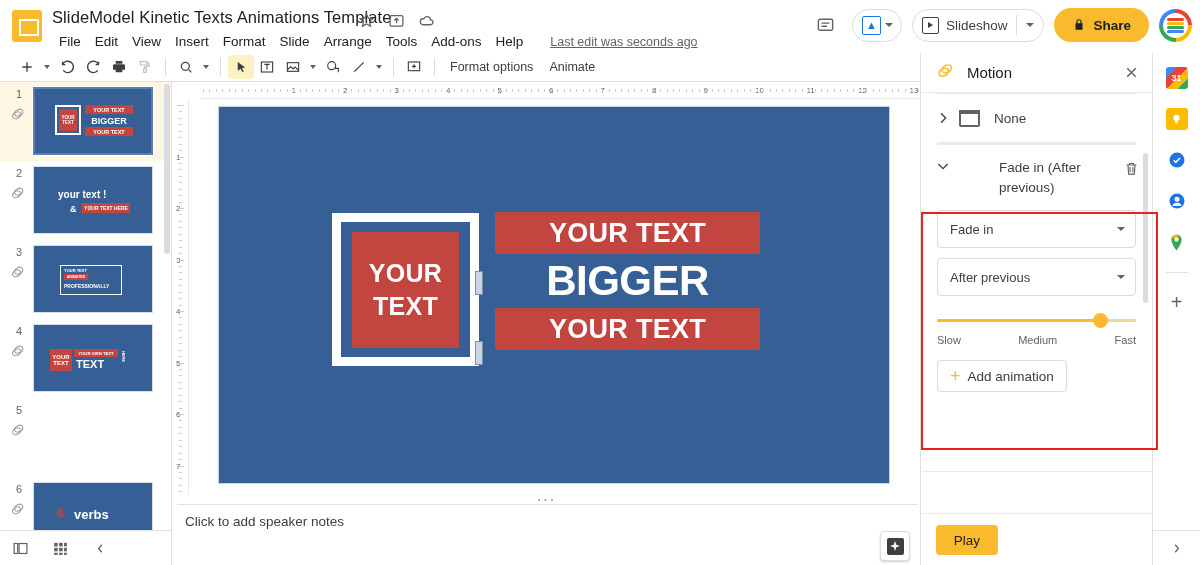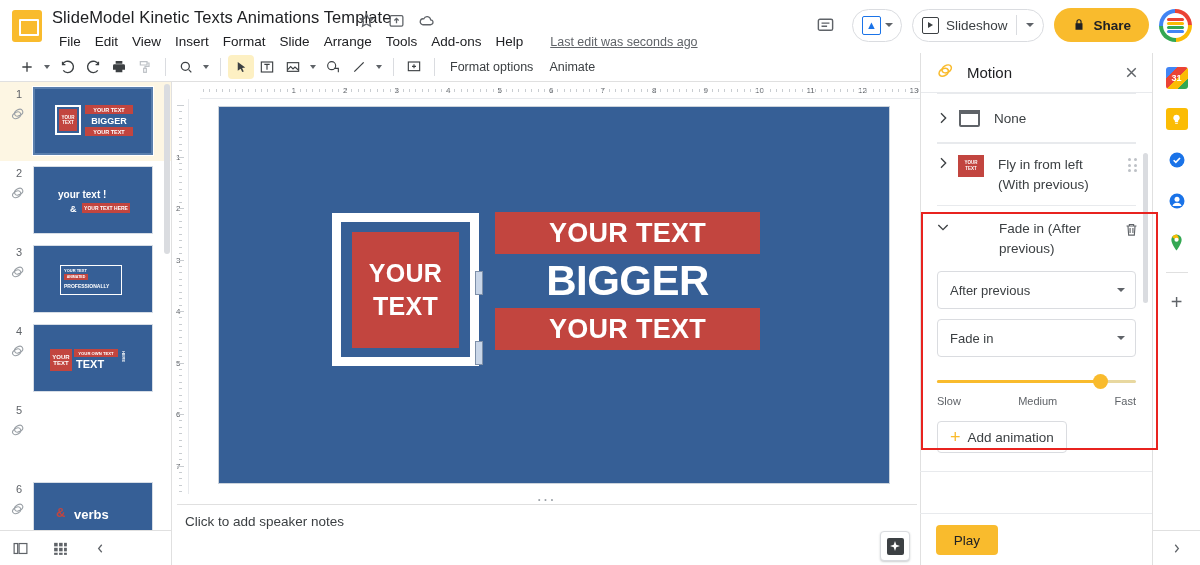--- a/index.html
+++ b/index.html
@@ -844,66 +844,43 @@
           </svg>
       </span>
       <span class="trans-icon"></span>
       <span class="trans-label">None</span>
     </div>
     <div class="mp-hr"></div>
 
     <div class="mp-hr"></div>
 
     
-    <div class="anim-row">
-      <span class="chev">
-        <svg viewBox="0 0 24 24" width="16" height="16" fill="none" stroke="#3c4043" stroke-width="2">
-            <path d="M9 5l7 7-7 7"></path>
-          </svg>
-      </span>
-      <span class="anim-thumb">
-        <span>YOUR</span>
-        <span>TEXT</span>
-      </span>
-      <span class="anim-label">
-        <span>Fly in from left</span><br>
-        <span>(With previous)</span>
-      </span>
-      <span class="drag-handle">
-          <i></i>
-          <i></i>
-          <i></i>
-          <i></i>
-          <i></i>
-          <i></i>
-        </span>
-    </div>
     <div class="mp-hr"></div>
 
     
     <div class="anim-row" style="padding-top:13px;padding-bottom:13px;align-items:flex-start;">
       <span class="chev">
         <svg viewBox="0 0 24 24" width="16" height="16" fill="none" stroke="#3c4043" stroke-width="2">
             <path d="M5 9l7 7 7-7"></path>
           </svg>
       </span>
       <span class="anim-label" style="margin-left:48px;">Fade in  (After previous)</span>
       <span class="trash">
         <svg viewBox="0 0 24 24" width="17" height="17" fill="none" stroke="#5f6368" stroke-width="1.6">
           <path d="M5 7h14M9 7V5h6v2M7 7l1 13h8l1-13M10 10v7M14 10v7"></path>
           </svg>
       </span>
     </div>
 
     <div class="mp-select">
+      <span>Fade in</span>
+      <span class="caret"></span>
+    </div>
+    <div class="mp-select">
       <span>After previous</span>
-      <span class="caret"></span>
-    </div>
-    <div class="mp-select">
-      <span>Fade in</span>
       <span class="caret"></span>
     </div>
 
     <div class="slider-wrap">
       <div class="slider-track"></div>
       <div class="slider-fill"></div>
       <div class="slider-thumb"></div>
     </div>
     <div class="slider-labels">
       <span>Slow</span>

